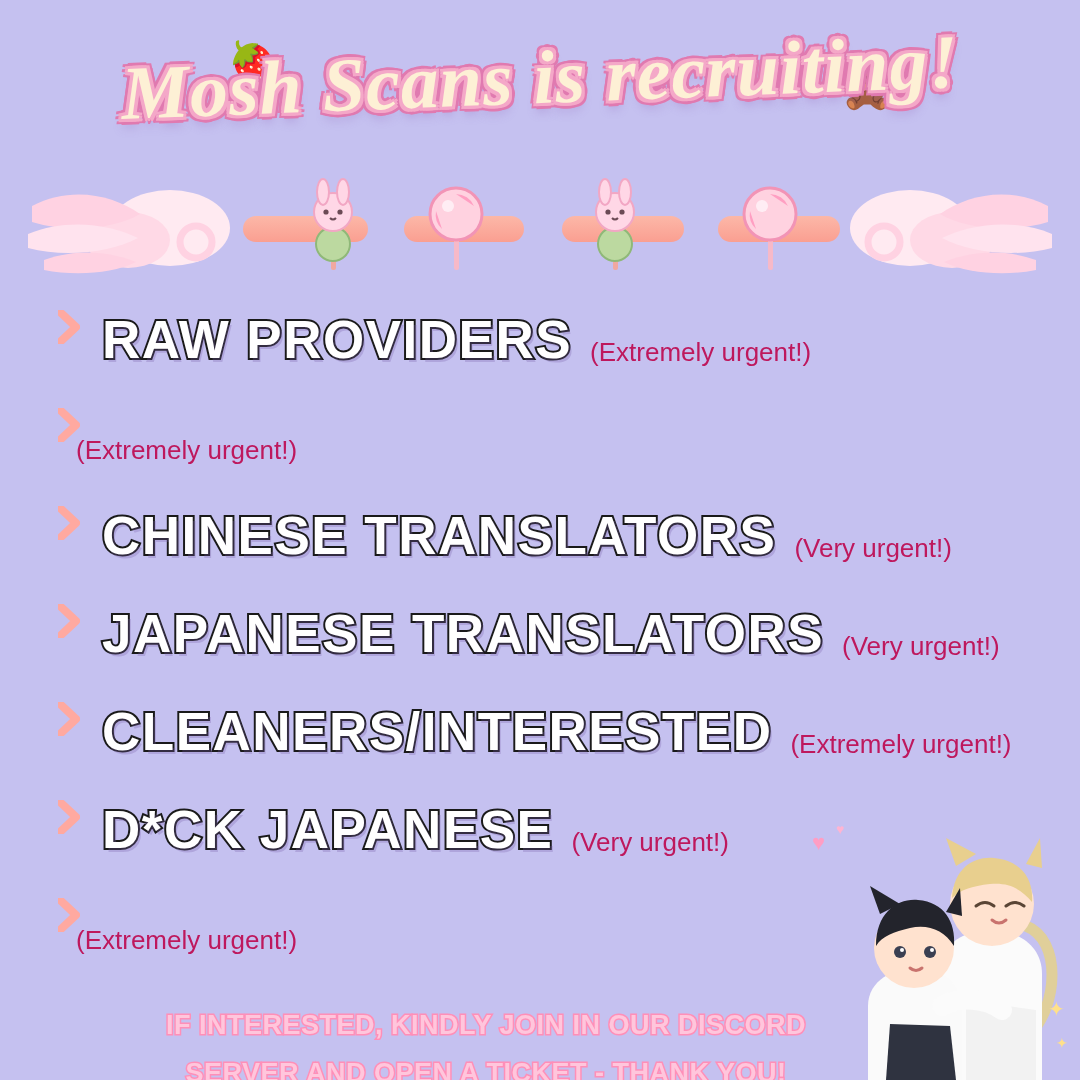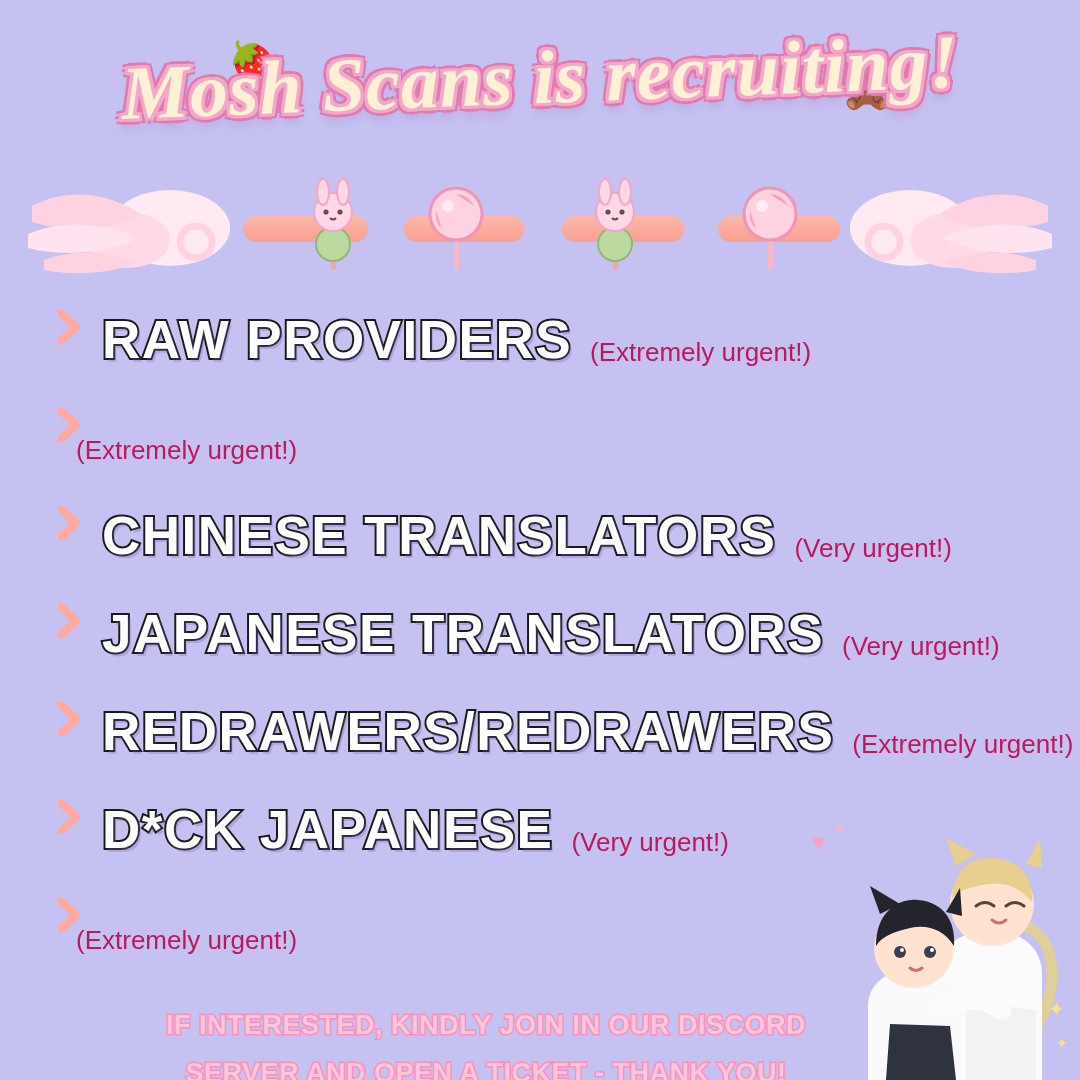--- a/index.html
+++ b/index.html
@@ -290,21 +290,21 @@
           <path d="M2 2 L18 17 L2 32" stroke="#ffa9a0" stroke-width="8" fill="none" stroke-linecap="round" stroke-linejoin="round"></path>
         </svg>
       <span class="role-name">JAPANESE TRANSLATORS</span>
       <span class="role-urgency">(Very urgent!)</span>
     </div>
 
     <div class="role-row">
       <svg class="chev" viewBox="0 0 22 34">
           <path d="M2 2 L18 17 L2 32" stroke="#ffa9a0" stroke-width="8" fill="none" stroke-linecap="round" stroke-linejoin="round"></path>
         </svg>
-      <span class="role-name">REDRAWERS/REDRAWERS</span>
+      <span class="role-name">CLEANERS/INTERESTED</span>
       <span class="role-urgency">(Extremely urgent!)</span>
     </div>
 
     <div class="role-row">
       <svg class="chev" viewBox="0 0 22 34">
           <path d="M2 2 L18 17 L2 32" stroke="#ffa9a0" stroke-width="8" fill="none" stroke-linecap="round" stroke-linejoin="round"></path>
         </svg>
       <span class="role-name">D*CK JAPANESE</span>
       <span class="role-urgency">(Very urgent!)</span>
     </div>

